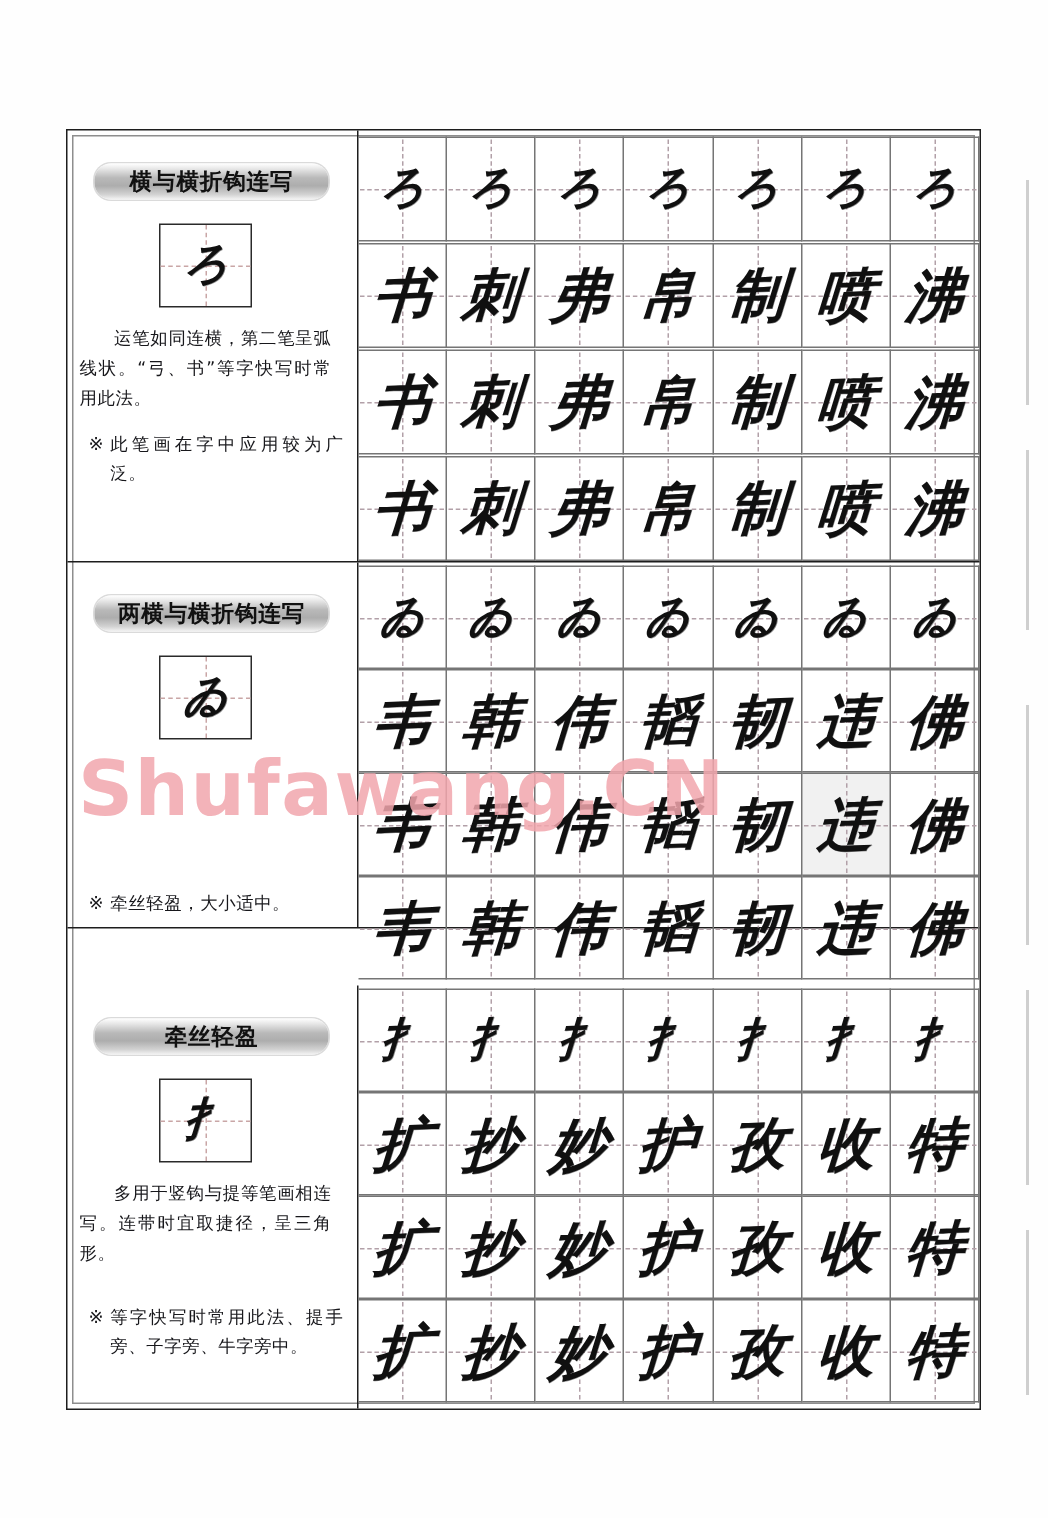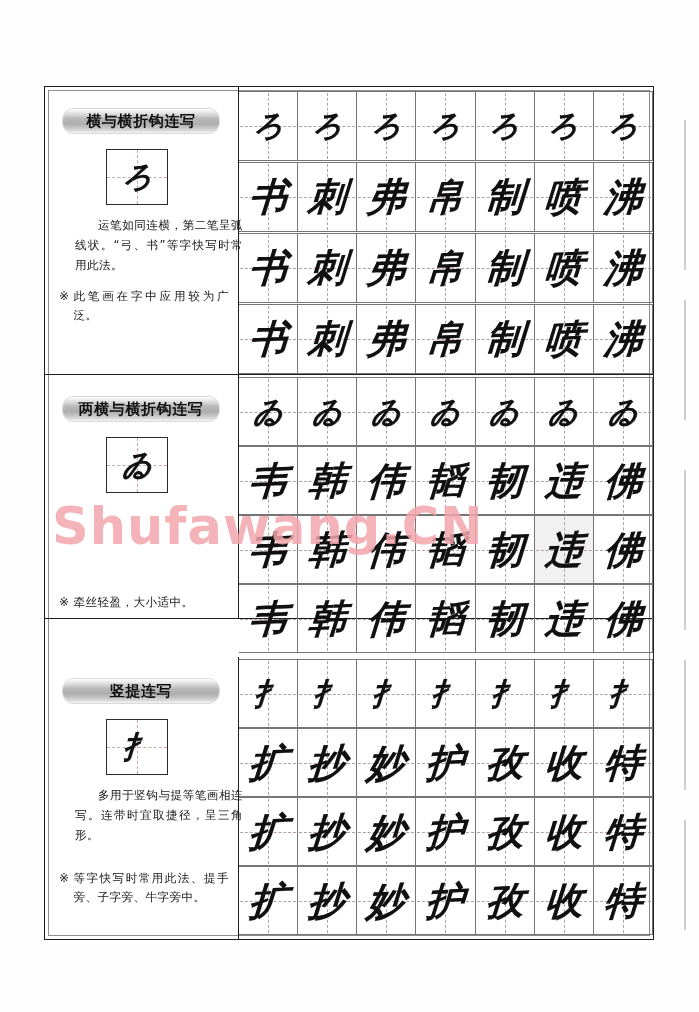--- a/index.html
+++ b/index.html
@@ -128,21 +128,21 @@
     position: absolute;
     left: 0; top: 0; right: 0; bottom: 0;
     display: flex;
     align-items: center;
     justify-content: center;
   }
 
   
   .explain {
     position: absolute;
-    left: 30px;
+    left: 8px;
     width: 168px;
     font-family: "DejaVu Sans", sans-serif;
     color: #17171b;
     font-size: 11.6px;
     line-height: 20px;
     text-align: justify;
     letter-spacing: .4px;
   }
   .explain.body { top: 128px; text-indent: 23px; }
   .note-wrap {
@@ -740,21 +740,21 @@
               <div class="glyph">
                 <span class="hand">佛</span>
               </div>
             </div>
           </div>
         </div>
     </div>
 
     <div class="section last" id="sec-2">
       <div class="left-col">
-        <div class="sec-title">竖提连写</div>
+        <div class="sec-title">牵丝轻盈</div>
         <div class="model-box">
           <div class="vg"></div>
           <div class="hg"></div>
           <div class="model-glyph">
             <span class="hand">扌</span>
           </div>
         </div>
         <div class="explain body">多用于竖钩与提等笔画相连写。连带时宜取捷径，呈三角形。</div>
         <div class="note-wrap">
           <span class="note-star">※</span>

